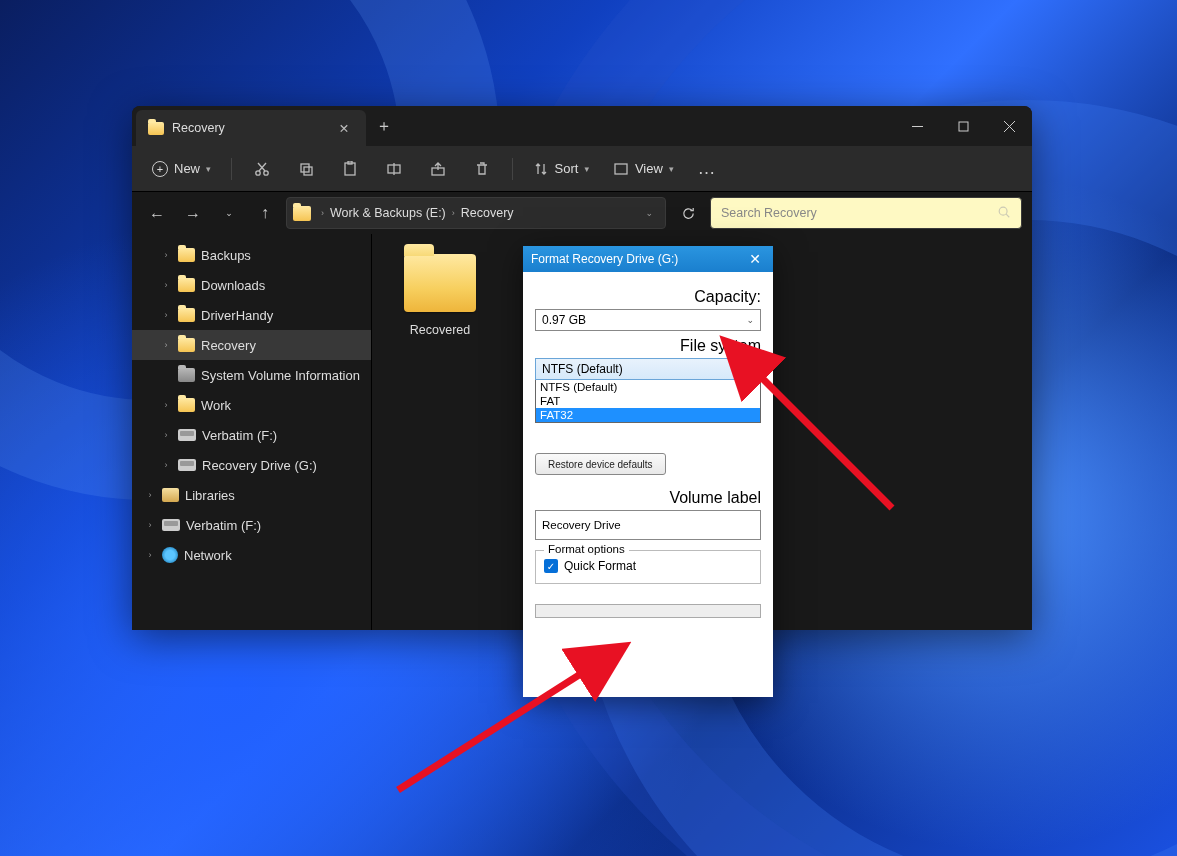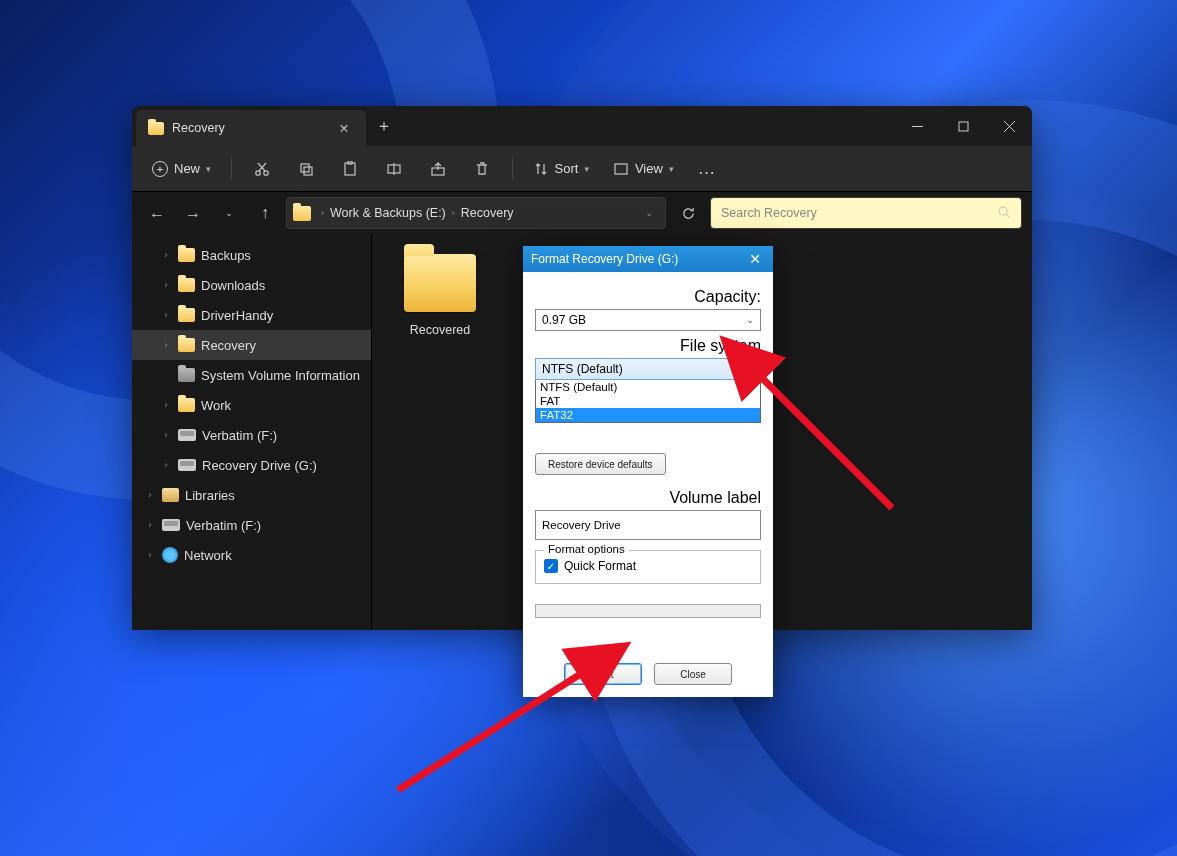--- a/index.html
+++ b/index.html
@@ -334,24 +334,20 @@
     <div class="groupbox">
       <div class="legend">Format options</div>
       <div class="cbx">
         <span class="cbx-box">✓</span>
         <span>Quick Format</span>
       </div>
     </div>
 
     <div class="progress-slot"></div>
   </div>
-  <div class="dlg-footer">
-    <button class="winbutton primary">Start</button>
-    <button class="winbutton">Close</button>
-  </div>
 </div>
 
 <svg class="arrow arrow-svg" style="left:742px; top:358px;" width="160" height="160">
   <defs>
       <marker id="ah1" markerWidth="9" markerHeight="9" refX="2" refY="4.5" orient="auto">
         <polygon points="0,0 9,4.5 0,9" fill="#e81123"></polygon>
       </marker>
     </defs>
   <line x1="150" y1="150" x2="12" y2="12" stroke="#e81123" stroke-width="7" marker-end="url(#ah1)"></line>
 </svg>

